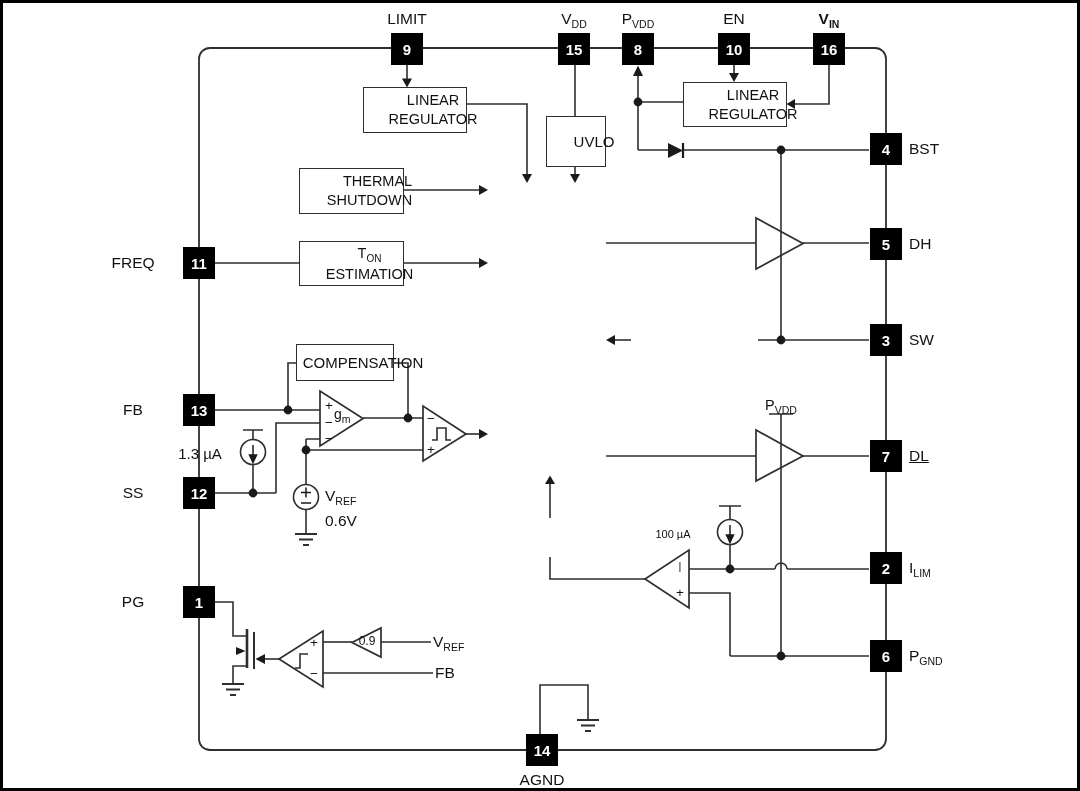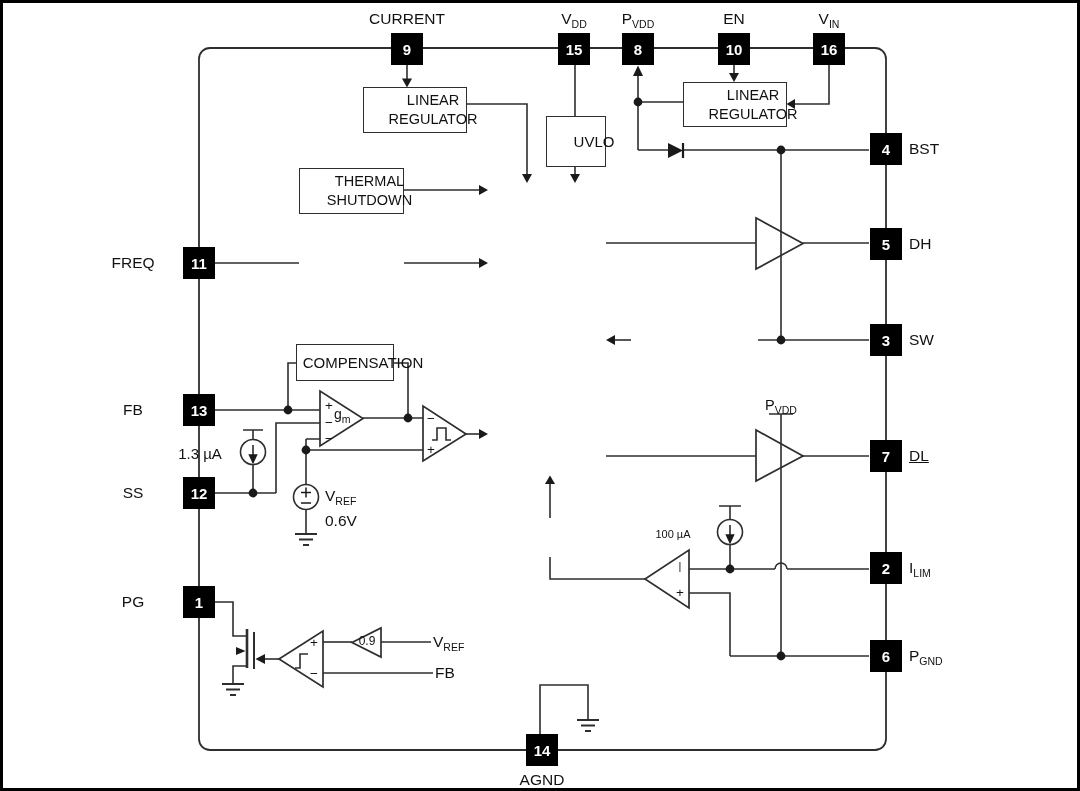--- a/index.html
+++ b/index.html
@@ -170,24 +170,28 @@
   </div>
 
   <div class="box" style="left:543px;top:113px;width:60px;height:51px;font-size:15px;">
     <span>UVLO</span>
   </div>
 
   <div class="box" style="left:680px;top:79px;width:104px;height:45px;">
     <span>LINEAR REGULATOR</span>
   </div>
 
-  <div class="box" style="left:296px;top:165px;width:105px;height:46px;">
+  <div class="box" style="left:296px;top:165px;width:105px;height:46px;text-align:right;">
     <span>THERMAL SHUTDOWN</span>
   </div>
 
+  <div class="box" style="left:296px;top:238px;width:105px;height:45px;">
+    <div><span>T</span><sub style="font-size:10px">ON</sub></div>
+    <div>ESTIMATION</div>
+  </div>
 
 
 
   <div class="box" style="left:293px;top:341px;width:98px;height:37px;font-size:15px;">
     <span>COMPENSATION</span>
   </div>
 
 
   <div class="pin" style="left:388px;top:30px;">
       <span>9</span>
@@ -234,25 +238,25 @@
       <span>12</span>
     </div>
   <div class="pin" style="left:180px;top:583px;">
       <span>1</span>
     </div>
 
   <div class="pin" style="left:523px;top:731px;">
       <span>14</span>
     </div>
 
-  <div class="lbl c" style="left:359px;top:5px;width:90px;"><span>CURRENT</span><sub></sub></div>
+  <div class="lbl c" style="left:359px;top:5px;width:90px;"><span>LIMIT</span><sub></sub></div>
   <div class="lbl c" style="left:526px;top:5px;width:90px;"><span>V</span><sub>DD</sub></div>
   <div class="lbl c" style="left:590px;top:5px;width:90px;"><span>P</span><sub>VDD</sub></div>
   <div class="lbl c" style="left:686px;top:5px;width:90px;"><span>EN</span><sub></sub></div>
-  <div class="lbl c" style="left:781px;top:5px;width:90px;"><span>V</span><sub>IN</sub></div>
+  <div class="lbl c" style="left:781px;top:5px;width:90px;font-weight:bold;"><span>V</span><sub>IN</sub></div>
 
   <div class="lbl" style="left:906px;top:135px;"><span>BST</span><sub></sub></div>
   <div class="lbl" style="left:906px;top:230px;"><span>DH</span><sub></sub></div>
   <div class="lbl" style="left:906px;top:326px;"><span>SW</span><sub></sub></div>
   <div class="lbl" style="left:906px;top:442px;text-decoration:underline;"><span>DL</span><sub></sub></div>
   <div class="lbl" style="left:906px;top:554px;"><span>I</span><sub>LIM</sub></div>
   <div class="lbl" style="left:906px;top:642px;"><span>P</span><sub>GND</sub></div>
 
   <div class="lbl r" style="left:86px;top:249px;width:88px;"><span>FREQ</span><sub></sub></div>
   <div class="lbl r" style="left:86px;top:396px;width:88px;"><span>FB</span><sub></sub></div>

